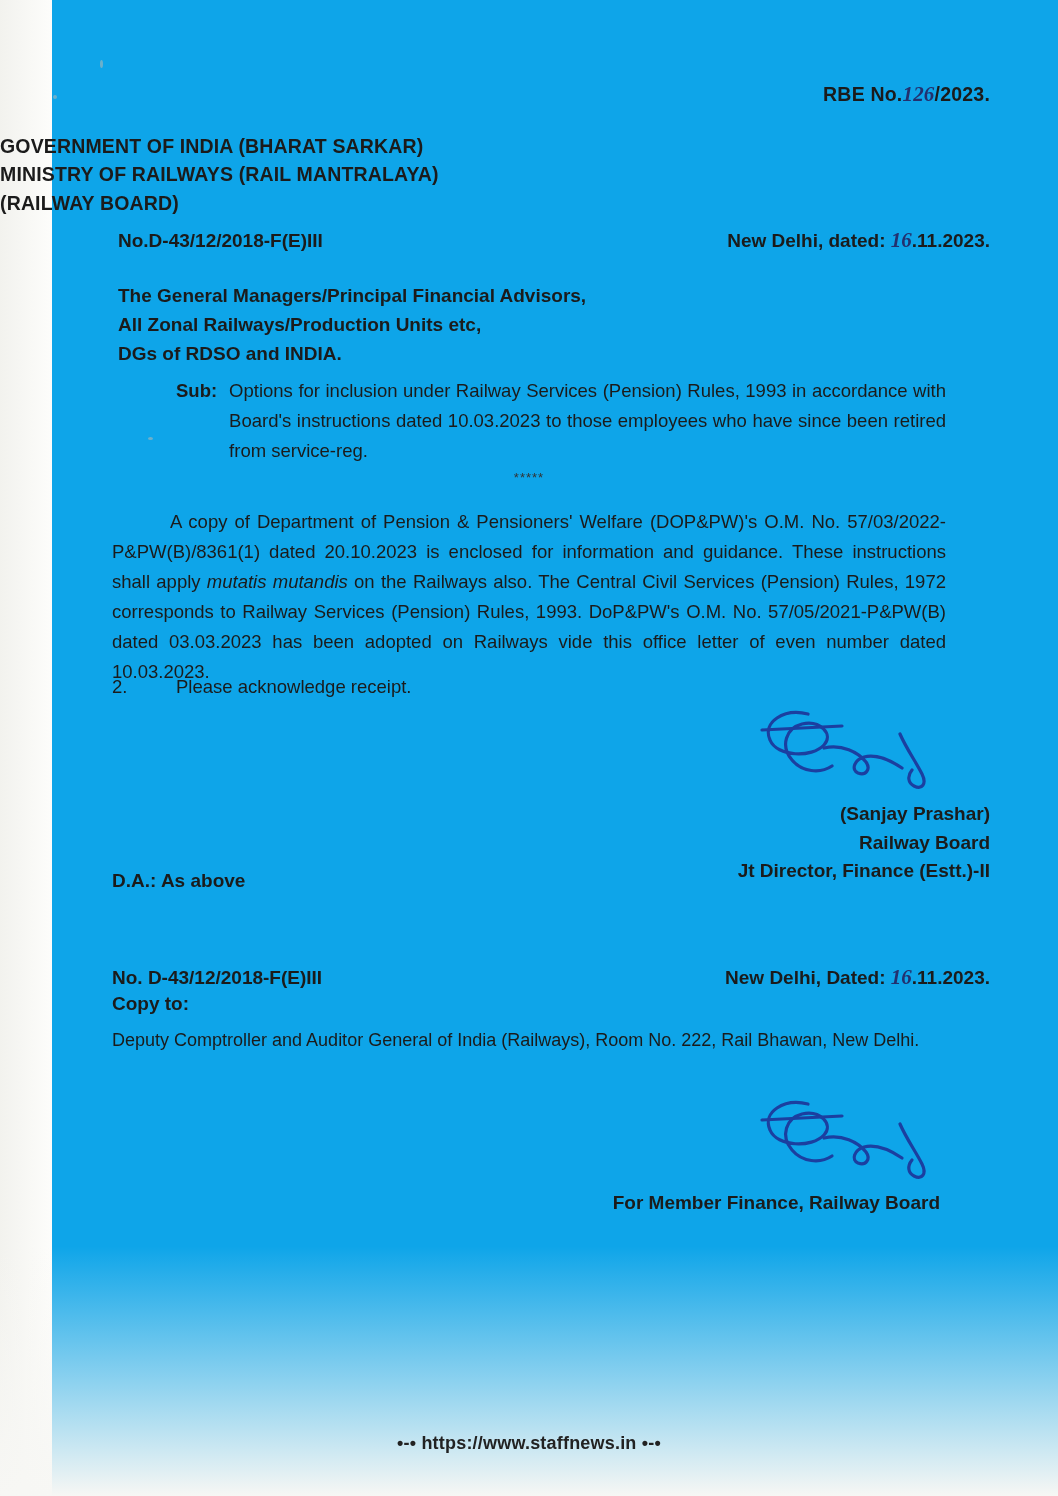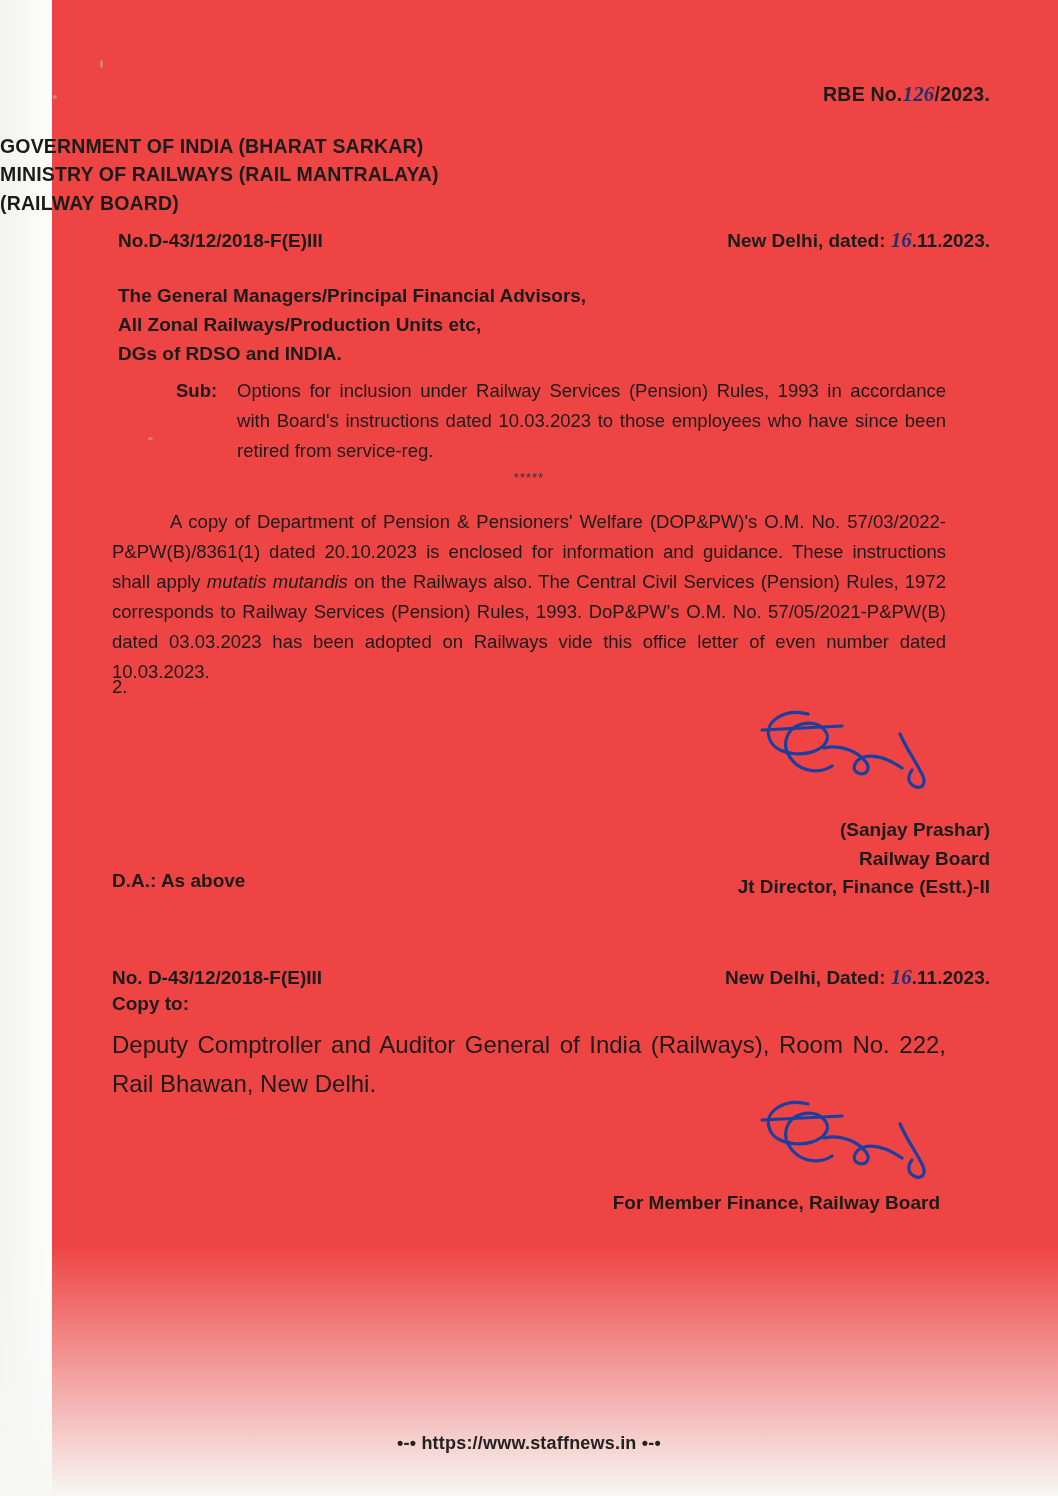--- a/index.html
+++ b/index.html
@@ -11,21 +11,21 @@
     width: 1058px;
     height: 1496px;
     position: relative;
     font-family: "Liberation Sans", sans-serif;
     color: #1b1b1b;
     overflow: hidden;
   }
   .page {
     position: absolute;
     inset: 0;
-    background: #ef4444;
+    background: #0ea5e9;
   }
   .paper-edge-left {
     position: absolute;
     left: 0; top: 0; bottom: 0;
     width: 52px;
     background: linear-gradient(to right, #f2f2ee 0%, #fdfdfb 100%);
   }
   .paper-edge-bottom {
     position: absolute;
     left: 0; right: 0; bottom: 0;
@@ -94,21 +94,20 @@
     line-height: 1.62;
   }
   .subject-label {
     font-weight: bold;
     flex: 0 0 auto;
   }
   .subject-text {
     flex: 1 1 auto;
     text-align: justify;
     text-justify: inter-word;
-    margin-left: 8px;
   }
 
   .asterisks {
     position: absolute;
     top: 470px;
     left: 0; right: 0;
     text-align: center;
     font-size: 13px;
     letter-spacing: 1px;
     color: #333;
@@ -154,21 +153,20 @@
   .sign svg { display: block; }
 
   .signature-block {
     position: absolute;
     top: 800px;
     right: 68px;
     text-align: right;
     font-size: 19px;
     font-weight: bold;
     line-height: 1.5;
-    margin-top: 16px;
   }
 
   .da-line {
     position: absolute;
     top: 870px;
     left: 112px;
     font-size: 19px;
     font-weight: bold;
   }
 
@@ -188,21 +186,21 @@
     top: 993px;
     left: 112px;
     font-size: 19px;
     font-weight: bold;
   }
   .copy-body {
     position: absolute;
     top: 1026px;
     left: 112px;
     right: 112px;
-    font-size: 24px;
+    font-size: 18px;
     line-height: 1.62;
     text-align: justify;
     text-justify: inter-word;
   }
 
   .for-member {
     position: absolute;
     top: 1192px;
     right: 118px;
     font-size: 19px;
@@ -268,20 +266,21 @@
   </div>
 
   <div class="asterisks">*****</div>
 
   <div class="body-para">
     <span class="indent"></span><span>A copy of Department of Pension &amp; Pensioners' Welfare (DOP&amp;PW)'s O.M. No. 57/03/2022-P&amp;PW(B)/8361(1) dated 20.10.2023 is enclosed for information and guidance. These instructions shall apply </span><em>mutatis mutandis</em><span> on the Railways also. The Central Civil Services (Pension) Rules, 1972 corresponds to Railway Services (Pension) Rules, 1993. DoP&amp;PW's O.M. No. 57/05/2021-P&amp;PW(B) dated 03.03.2023 has been adopted on Railways vide this office letter of even number dated 10.03.2023.</span>
   </div>
 
   <div class="para-2">
     <span class="num">2.</span>
+    <span>Please acknowledge receipt.</span>
   </div>
 
   <div class="sign sign-1">
     <svg width="190" height="100" viewBox="0 0 190 100">
       <g fill="none" stroke="#1b3fa0" stroke-width="3.2" stroke-linecap="round" stroke-linejoin="round">
         <path d="M58 14 C34 8, 12 22, 20 40 C27 57, 62 58, 74 45 C84 34, 70 20, 52 24 C36 28, 30 46, 42 60 C52 72, 70 74, 82 66"></path>
         <path d="M12 30 L92 26"></path>
         <path d="M74 48 C92 44, 108 52, 116 62 C121 69, 116 76, 108 73 C101 70, 104 60, 114 57 C126 54, 140 60, 152 68"></path>
         <path d="M150 34 C156 48, 166 62, 172 74 C177 84, 172 90, 164 86 C158 83, 157 76, 162 70"></path>
       </g>

